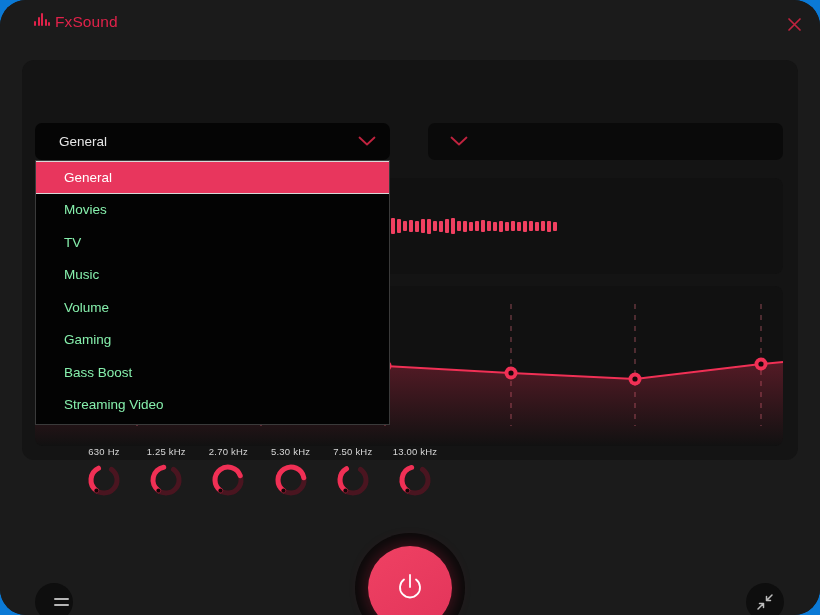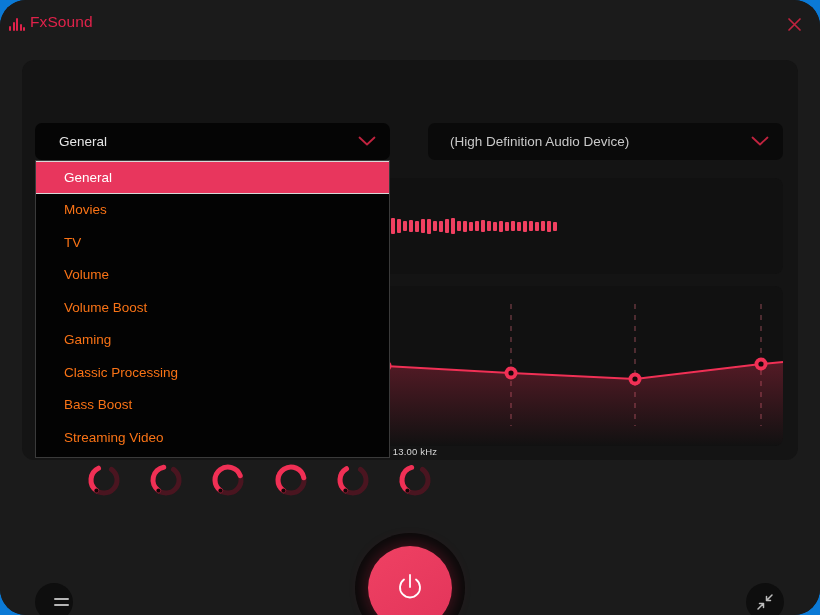--- a/index.html
+++ b/index.html
@@ -27,23 +27,23 @@
     position: absolute;
     left: 0; top: 0;
     width: 820px;
     height: 48px;
     background: #1b1b1b;
     border-bottom: 1px solid #262626;
   }
 
   #logo {
     position: absolute;
-    left: 9px; top: 13px;
-    display: flex;
-    align-items: flex-end;
+    left: 34px; top: 13px;
+    display: flex;
+    align-items: flex-start;
     gap: 5px;
   }
   #logo-icon {
     display: flex;
     align-items: flex-end;
     gap: 1.5px;
     height: 13px;
   }
   #logo-icon i {
     display: block;
@@ -143,21 +143,21 @@
     border: 1px solid #3a3a3a;
     box-sizing: border-box;
     z-index: 60;
     padding-bottom: 3px;
   }
   .dd-item {
     height: 32.5px;
     display: flex;
     align-items: center;
     padding-left: 28px;
-    color: #f97316;
+    color: #86efac;
     font-size: 13.5px;
     cursor: pointer;
     box-sizing: border-box;
   }
   .dd-item.selected {
     background: #e8365d;
     color: #ffffff;
     border-top: 1px solid #d8d8d8;
     border-bottom: 1px solid #d8d8d8;
   }
@@ -483,47 +483,43 @@
       </div>
 
     <div id="preset-select">
       <span class="sel-label">General</span>
       <svg class="chev" width="18" height="11" viewBox="0 0 18 11">
         <path d="M1.5 1.5 L9 8.5 L16.5 1.5" stroke="#c0233f" stroke-width="1.8" fill="none" stroke-linecap="round" stroke-linejoin="round"></path>
       </svg>
     </div>
 
     <div id="device-select">
-      <span class="sel-label">(High Definition Audio Device)</span>
       <svg class="chev" width="18" height="11" viewBox="0 0 18 11">
         <path d="M1.5 1.5 L9 8.5 L16.5 1.5" stroke="#c0233f" stroke-width="1.8" fill="none" stroke-linecap="round" stroke-linejoin="round"></path>
       </svg>
     </div>
 
     <div id="preset-dropdown">
         <div class="dd-item selected">
           <span>General</span>
         </div>
         <div class="dd-item">
           <span>Movies</span>
         </div>
         <div class="dd-item">
           <span>TV</span>
         </div>
         <div class="dd-item">
+          <span>Music</span>
+        </div>
+        <div class="dd-item">
           <span>Volume</span>
         </div>
         <div class="dd-item">
-          <span>Volume Boost</span>
-        </div>
-        <div class="dd-item">
           <span>Gaming</span>
-        </div>
-        <div class="dd-item">
-          <span>Classic Processing</span>
         </div>
         <div class="dd-item">
           <span>Bass Boost</span>
         </div>
         <div class="dd-item">
           <span>Streaming Video</span>
         </div>
       </div>
 
     <div id="menu-button">

